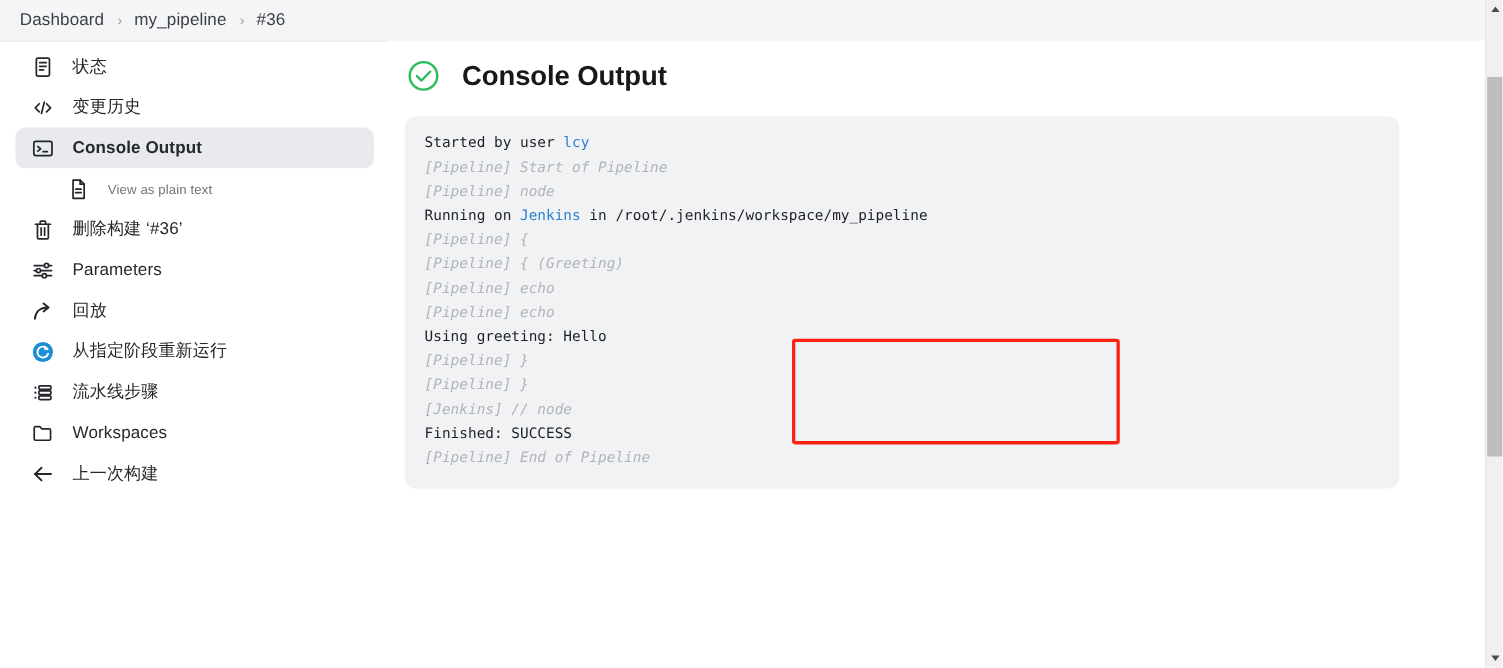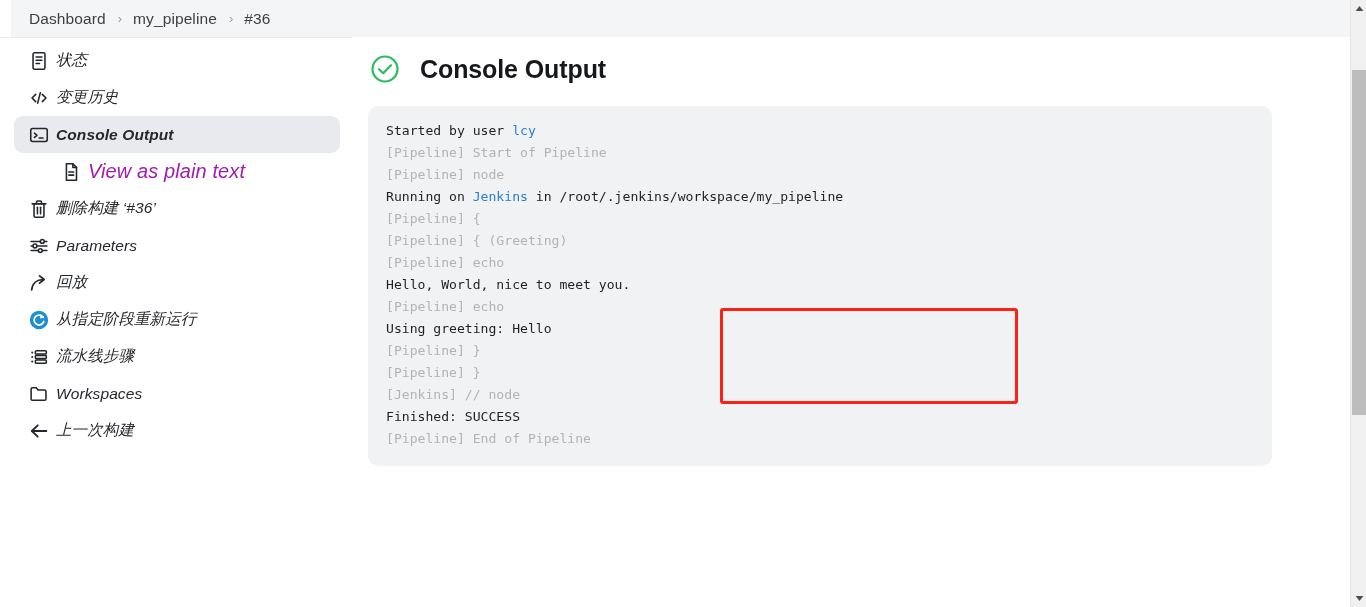--- a/index.html
+++ b/index.html
@@ -7,21 +7,21 @@
     width: 1366px; height: 607px;
     background: #ffffff;
     font-family: "Liberation Sans", sans-serif;
     overflow: hidden;
   }
 
   #root { position: relative; width: 1366px; height: 607px; }
 
   
   .topbar {
-    position: absolute; top: 0; left: 11px;
+    position: absolute; top: 0; left: 0;
     width: 1350px; height: 37px;
     background: #f4f5f6;
     display: flex; align-items: center;
     padding-left: 18px;
     text-align: right;
   }
   .crumb {
     font-size: 15.5px; color: #3c3f44;
     letter-spacing: .1px;
     white-space: nowrap;
@@ -51,33 +51,32 @@
     padding-left: 12px;
     border-radius: 9px;
     cursor: pointer;
   }
   .side-item .ico {
     width: 26px; height: 26px;
     display: flex; align-items: center; justify-content: center;
     flex: 0 0 26px;
   }
   .side-item .lbl {
-    margin-left: 4px;
+    margin-left: 14px;
     font-size: 15.5px;
     color: #25282c;
     white-space: nowrap;
     letter-spacing: .1px;
-    font-style: italic;
   }
   .side-item.selected {
     background: #e9eaee;
   }
   .side-item.selected .lbl { font-weight: 700; }
   .side-item.sub { margin-left: 46px; }
-  .side-item.sub .lbl { font-size: 20px; color: #a21caf; }
+  .side-item.sub .lbl { font-size: 12px; color: #737373; }
 
   
   .main {
     position: absolute; top: 37px; left: 352px;
     width: 998px; height: 570px;
     background: #ffffff;
   }
   .page-head {
     display: flex; align-items: center;
     padding: 15px 0 0 16px;
@@ -104,21 +103,21 @@
     padding: 14px 18px 16px 18px;
   }
   .log-line {
     font-family: "DejaVu Sans Mono", "Liberation Mono", monospace;
     font-size: 13.1px;
     line-height: 22px;
     color: #1d2125;
     white-space: pre;
     letter-spacing: 0px;
   }
-  .log-line.muted { color: #b0b4b9; }
+  .log-line.muted { color: #b0b4b9; font-style: italic; }
   .log-link { color: #2a7ed3; }
 
   
   .annotation-box {
     position: absolute;
     left: 368px; top: 271px;
     width: 298px; height: 96px;
     border: 3px solid #fb2213;
     border-radius: 3px;
     pointer-events: none;
@@ -289,21 +288,20 @@
     </div>
 
     <div class="console-panel">
         <div class="log-line"><span>Started by user </span><span class="log-link">lcy</span></div>
         <div class="log-line muted"><span>[Pipeline] Start of Pipeline</span></div>
         <div class="log-line muted"><span>[Pipeline] node</span></div>
         <div class="log-line"><span>Running on </span><span class="log-link">Jenkins</span><span> in /root/.jenkins/workspace/my_pipeline</span></div>
         <div class="log-line muted"><span>[Pipeline] {</span></div>
         <div class="log-line muted"><span>[Pipeline] { (Greeting)</span></div>
         <div class="log-line muted"><span>[Pipeline] echo</span></div>
-        <div class="log-line"><span>Hello, World, nice to meet you.</span></div>
         <div class="log-line muted"><span>[Pipeline] echo</span></div>
         <div class="log-line"><span>Using greeting: Hello</span></div>
         <div class="log-line muted"><span>[Pipeline] }</span></div>
         <div class="log-line muted"><span>[Pipeline] }</span></div>
         <div class="log-line muted"><span>[Jenkins] // node</span></div>
         <div class="log-line"><span>Finished: SUCCESS</span></div>
         <div class="log-line muted"><span>[Pipeline] End of Pipeline</span></div>
       </div>
     <div class="annotation-box"></div>
   </div>

